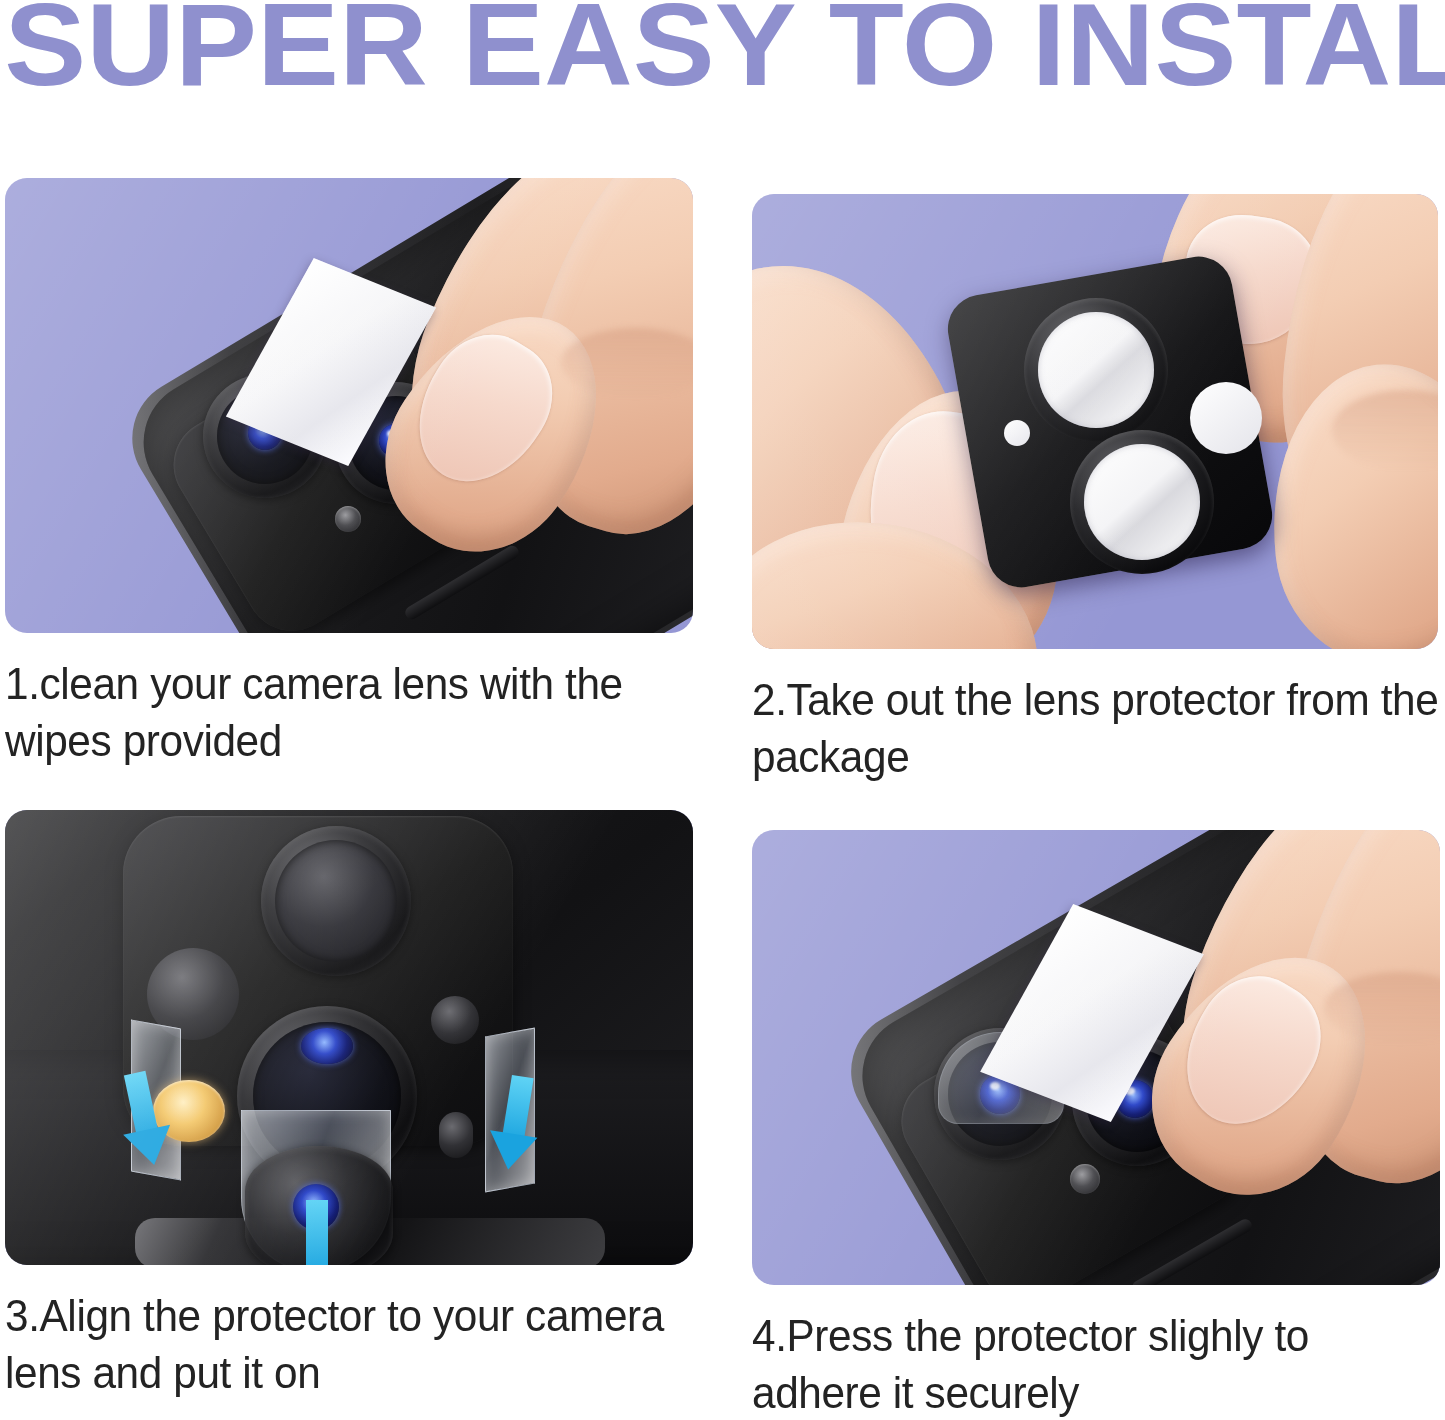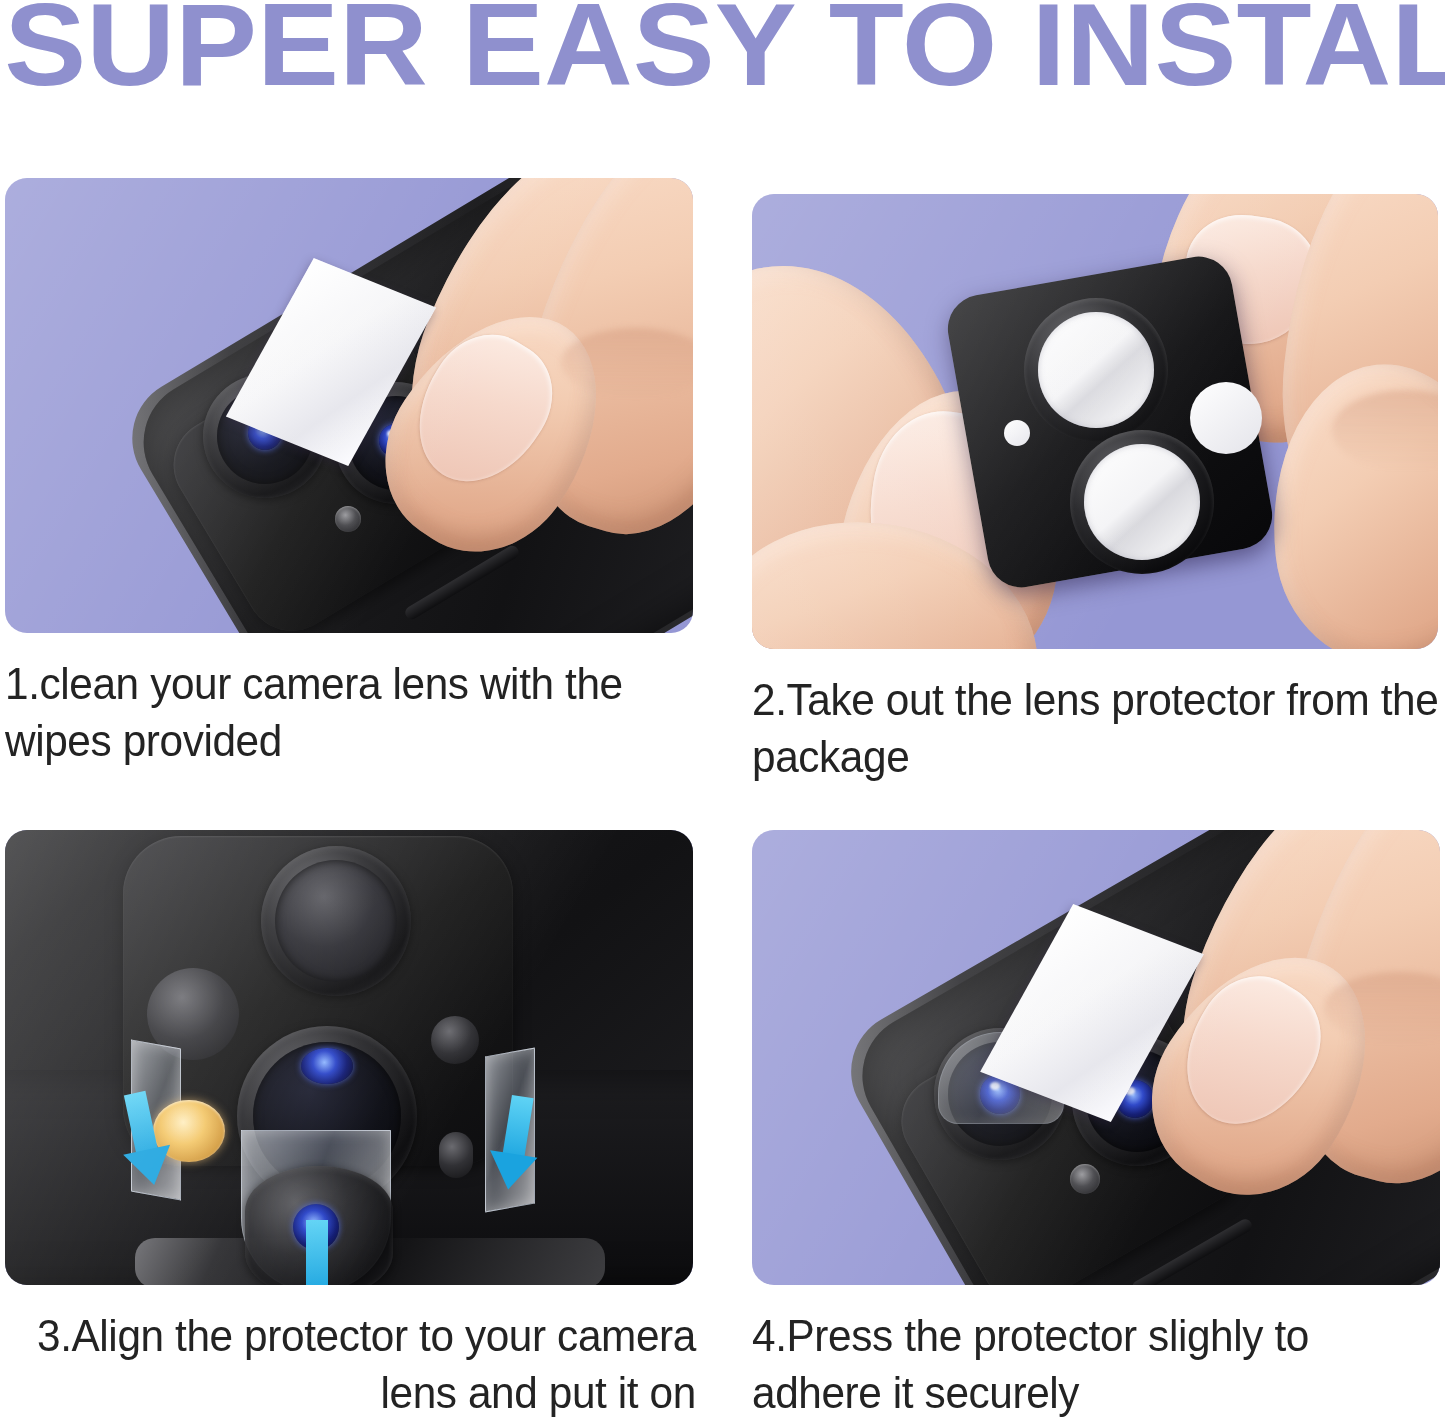--- a/index.html
+++ b/index.html
@@ -42,21 +42,21 @@
     top: 178px;
     width: 1445px;
     height: 1242px;
   }
   .step {
     position: absolute;
     width: 688px;
   }
   .step-1 { left: 5px;   top: 0px; }
   .step-2 { left: 752px; top: 16px; }
-  .step-3 { left: 5px;   top: 652px; text-align: right; }
+  .step-3 { left: 5px;   top: 632px; }
   .step-4 { left: 752px; top: 652px; border-radius: 11px; }
 
   .photo {
     position: relative;
     width: 688px;
     height: 455px;
     border-radius: 22px;
     overflow: hidden;
     background: #9597d4;
   }

